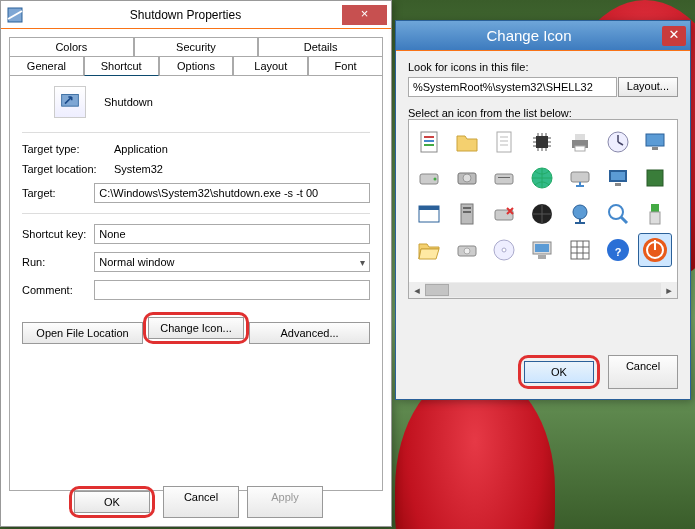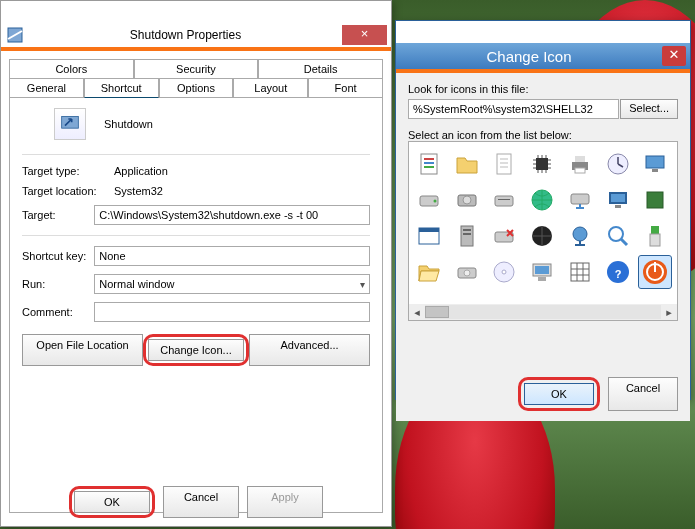--- a/index.html
+++ b/index.html
@@ -4,21 +4,21 @@
 <style>
 * { box-sizing: border-box; font-family: "Segoe UI", Tahoma, sans-serif; font-size: 11px; }
 body { margin: 0; width: 695px; height: 529px; background: linear-gradient(135deg, #4a7a3a, #6b9a5a); position: relative; overflow: hidden; }
 .wallpaper { position: absolute; inset: 0; background: linear-gradient(to bottom, #3a5d2a 0%, #5a8a4a 30%, #7aaa6a 60%, #3a5d2a 100%); }
 .tulip { position: absolute; background: radial-gradient(ellipse at 50% 30%, #e63946 0%, #c1121f 60%, #780000 100%); border-radius: 50% 50% 40% 40%; }
 .t1 { right: -40px; top: 0; width: 180px; height: 280px; }
 .t2 { right: 140px; bottom: -80px; width: 160px; height: 240px; }
 
 .window { position: absolute; background: #fff; border: 1px solid #999; box-shadow: 2px 2px 8px rgba(0,0,0,0.3); }
 .props { left: 0; top: 0; width: 392px; height: 527px; }
-.titlebar { background: #fff; height: 28px; display: flex; align-items: center; border-bottom: 4px solid #f97316; margin-top: 22px; }
+.titlebar { background: #fff; height: 28px; display: flex; align-items: center; border-bottom: 1px solid #f97316; }
 .titlebar .icon-sm { width: 16px; height: 16px; margin: 0 6px; display: inline-flex; align-items: center; justify-content: center; }
 .titlebar .title { flex: 1; text-align: center; font-size: 12px; color: #000; }
 .titlebar .close { width: 45px; height: 20px; margin-right: 4px; background: #c75050; color: #fff; text-align: center; line-height: 18px; font-size: 13px; cursor: pointer; }
 
 .tabs-area { padding: 8px 8px 0 8px; }
 .tabs { display: flex; flex-wrap: wrap; }
 .tab { border: 1px solid #aaa; padding: 3px 0; text-align: center; background: #fff; margin-bottom: -1px; cursor: pointer; }
 .tab-row2 .tab { width: 33.33%; }
 .tab-row1 .tab { width: 20%; }
 .tab.active { border-bottom: 1px solid #0c4a6e; z-index: 2; position: relative; }
@@ -29,21 +29,21 @@
 .shortcut-icon svg { width: 20px; height: 20px; }
 
 .form-row { display: flex; align-items: center; margin: 8px 0; }
 .form-row .lbl { width: 92px; color: #000; }
 .form-row .val { flex: 1; }
 .input { width: 100%; border: 1px solid #aaa; padding: 2px 4px; height: 20px; background: #fff; }
 .select { width: 100%; border: 1px solid #aaa; padding: 2px 4px; height: 20px; background: #fff; display: flex; justify-content: space-between; align-items: center; }
 .select .chev { font-size: 10px; color: #555; }
 hr.sep { border: none; border-top: 1px solid #ddd; margin: 10px 0; }
 
-.btn-row { display: flex; margin-top: 12px; }
+.btn-row { display: flex; margin-top: 12px; align-items: flex-end; }
 .btn { border: 1px solid #999; background: linear-gradient(#fdfdfd,#e8e8e8); padding: 4px 10px; cursor: pointer; text-align: center; }
 .btn.disabled { color: #999; }
 .highlight-red { border: 3px solid #e03030; border-radius: 10px; padding: 2px; display: inline-block; }
 
 .dlg-footer { position: absolute; bottom: 8px; left: 0; right: 0; display: flex; justify-content: center; gap: 8px; padding: 0 12px; }
 .dlg-footer .btn { width: 76px; }
 
 
 .chicon { left: 395px; top: 20px; width: 296px; height: 380px; border: 1px solid #2a6099; }
 .chicon .titlebar { background: linear-gradient(#6ea6d9,#3d7bbf); color: #fff; height: 30px; }
@@ -165,21 +165,21 @@
 
 <div class="window chicon">
   <div class="titlebar">
     <span class="title">Change Icon</span>
     <span class="close">✕</span>
   </div>
   <div class="chicon-body">
     <div>Look for icons in this file:</div>
     <div class="lookrow">
       <input class="input" value="%SystemRoot%\system32\SHELL32" style="">
-      <div class="btn-sm">Select...</div>
+      <div class="btn-sm">Layout...</div>
     </div>
     <div>Select an icon from the list below:</div>
 
     <div class="icon-list">
       <div class="icon-grid" id="icon-grid">
           <div class="ic">
             <svg viewBox="0 0 28 28">
               <rect x="6" y="4" width="16" height="20" fill="#fff" stroke="#888"></rect>
               <rect x="9" y="8" width="10" height="2" fill="#c44"></rect>
               <rect x="9" y="12" width="10" height="2" fill="#48c"></rect>

